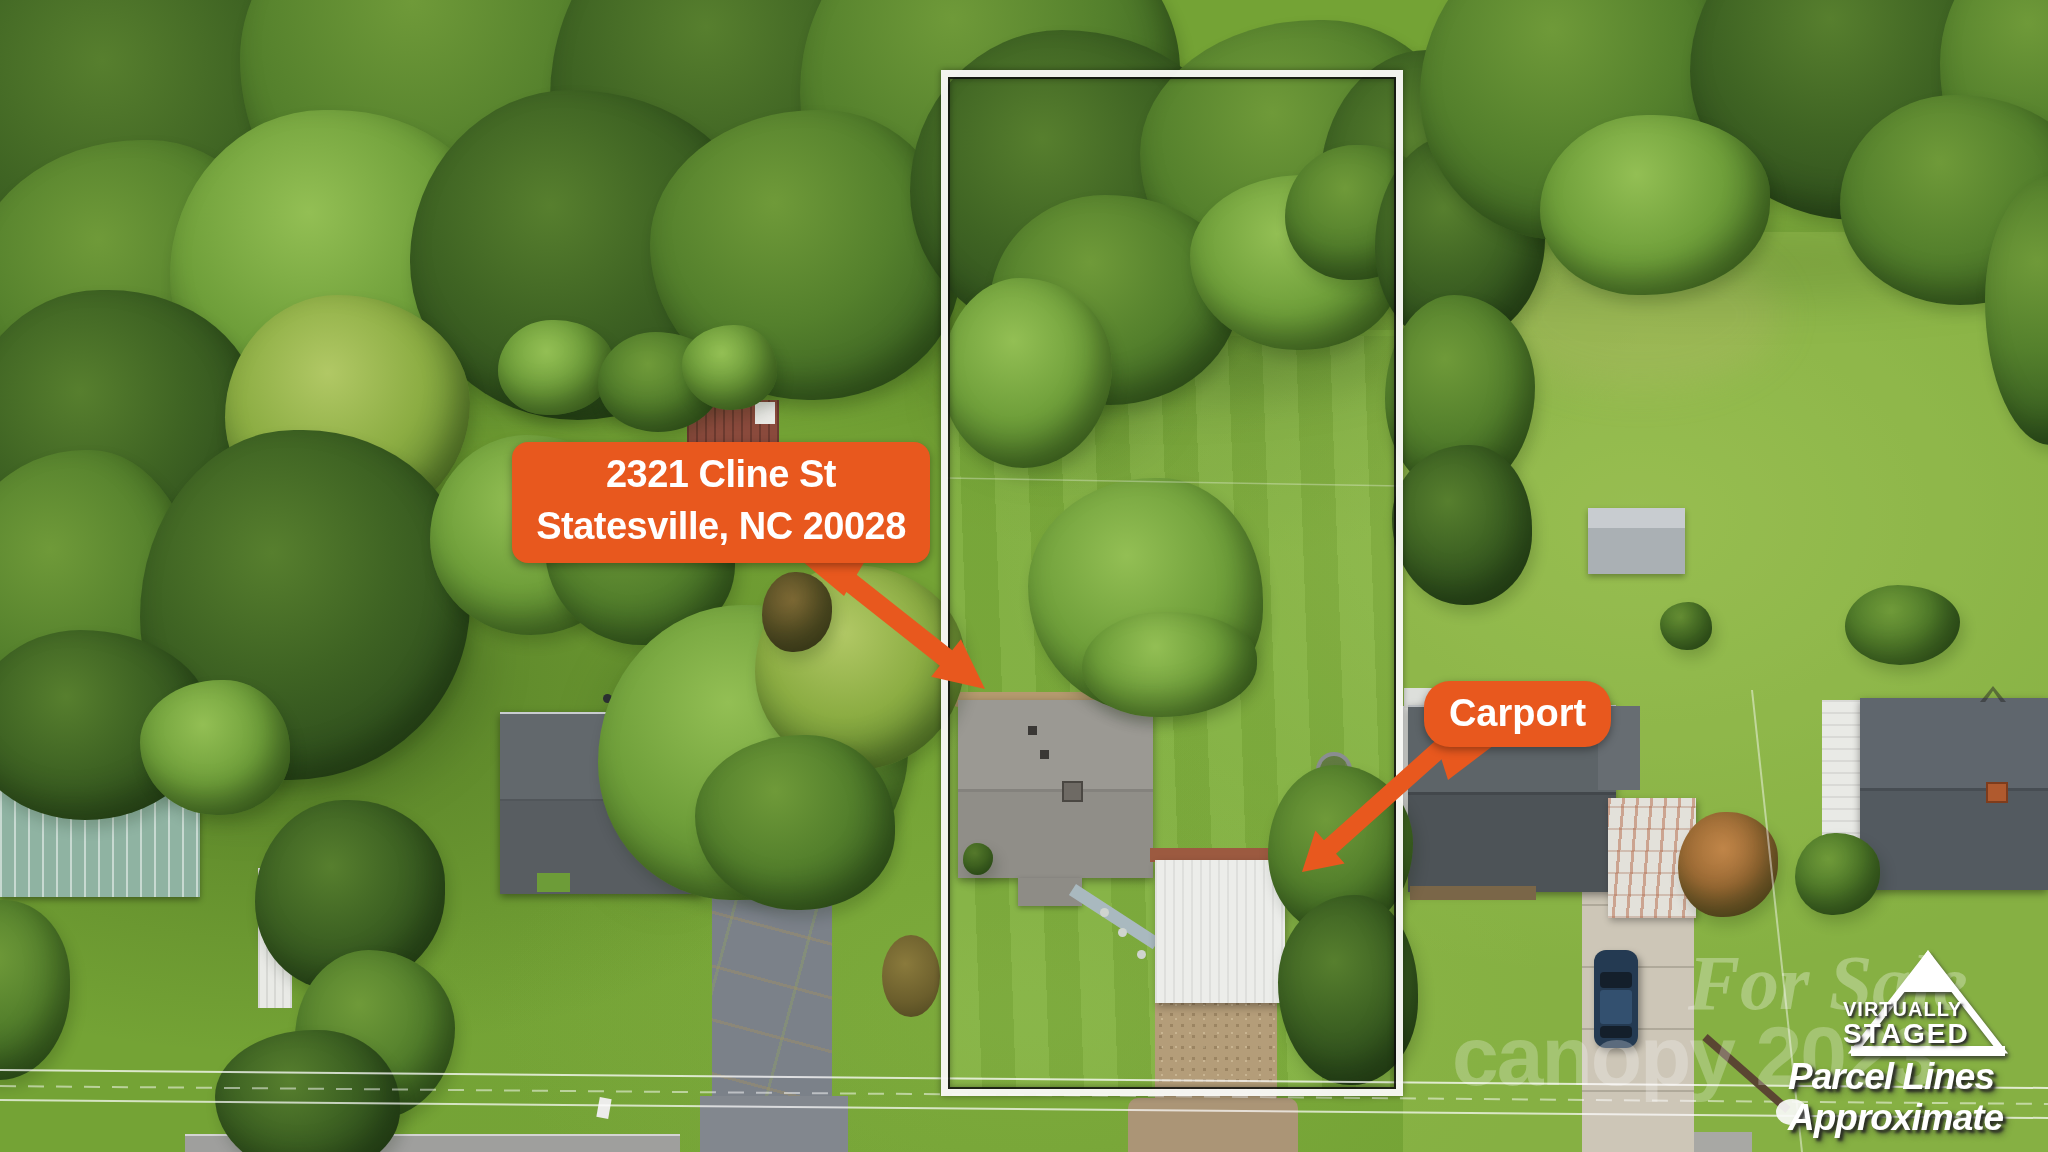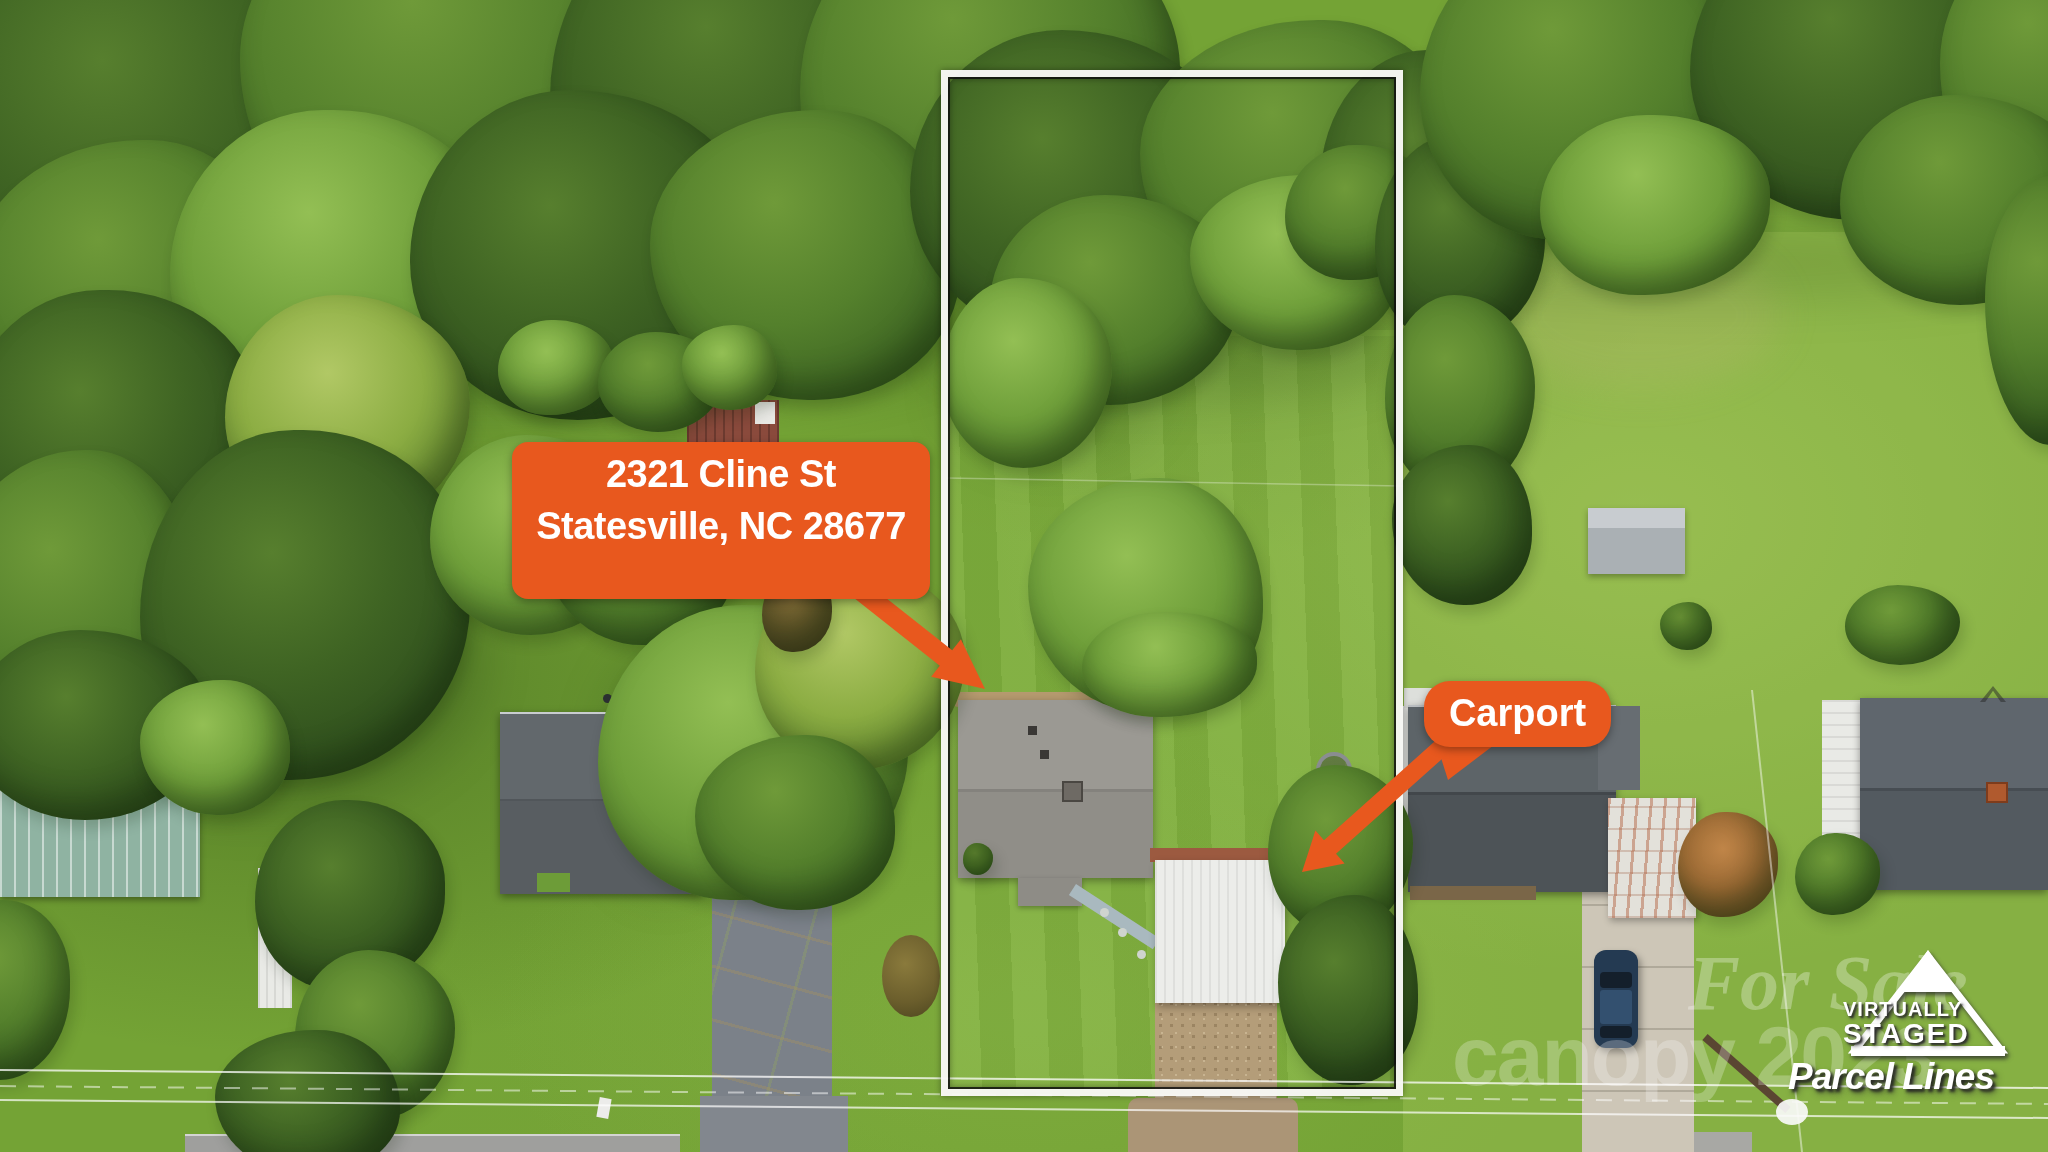--- a/index.html
+++ b/index.html
@@ -26,21 +26,21 @@
   .tree.y{background:radial-gradient(circle at 42% 33%, #b1c865 0%, #8cad43 45%, #62882e 80%, #4a6f26 100%);}
   .tree.o{background:radial-gradient(circle at 45% 35%, #c08548 0%, #9e6c35 45%, #6f5626 80%, #52451f 100%);}
   .tree.b{background:radial-gradient(circle at 45% 35%, #7e6a35 0%, #5f5428 50%, #474020 100%);}
   .roofspeckle{background-image:repeating-linear-gradient(0deg, rgba(255,255,255,.07) 0 3px, rgba(0,0,0,.07) 3px 6px);}
   .parcel{position:absolute;left:941px;top:70px;width:462px;height:1026px;z-index:5;
           box-sizing:border-box;border:7px solid rgba(250,250,247,.96);
           filter:drop-shadow(0 0 3px rgba(0,0,0,.4));}
   .parcel::before{content:'';position:absolute;inset:0;border:2px solid rgba(15,15,15,.82);}
   .callout{position:absolute;z-index:8;background:#E8581E;color:#fff;text-align:center;
            font-weight:bold;box-shadow:0 3px 9px rgba(0,0,0,.35);}
-  .addr-box{left:512px;top:442px;width:418px;height:157px;border-radius:16px;
+  .addr-box{left:512px;top:442px;width:418px;height:121px;border-radius:16px;
             font-size:38px;line-height:1.38;letter-spacing:-.5px;padding-top:6px;box-sizing:border-box;}
   .carport-box{left:1424px;top:681px;width:187px;height:66px;border-radius:26px;
                font-size:38px;line-height:64px;}
   #annot{position:absolute;inset:0;z-index:7;}
   #wires{position:absolute;inset:0;z-index:4;}
   .wm-forsale{position:absolute;left:1688px;top:938px;z-index:6;
       font-family:"Liberation Serif",serif;font-style:italic;font-weight:bold;
       font-size:78px;color:rgba(255,255,255,.30);white-space:nowrap;}
   .wm-canopy{position:absolute;left:1452px;top:1008px;z-index:6;
       font-weight:bold;font-size:84px;letter-spacing:-2px;color:rgba(255,255,255,.25);white-space:nowrap;}
@@ -250,33 +250,34 @@
 
   <svg id="annot" viewBox="0 0 2048 1152" width="2048" height="1152">
     <polygon points="796,556 868,556 844,596" fill="#E8581E"></polygon>
     <polygon points="815.8,567.8 939.8,665.8 931.1,676.8 985,689 960.9,639.2 952.2,650.2 828.2,552.2" fill="#E8581E"></polygon>
     <polygon points="1436,742 1498,742 1448,780" fill="#E8581E"></polygon>
     <polygon points="1446,731.3 1324,840.3 1315.4,830.6 1302,872 1344.6,863.4 1336,853.7 1458,744.7" fill="#E8581E"></polygon>
   </svg>
 
   <div class="callout addr-box">
     <div>2321 Cline St</div>
-    <div>Statesville, NC 28677</div>
+    <div>Statesville, NC 20028</div>
   </div>
   <div class="callout carport-box">
     <span>Carport</span>
   </div>
 
   <div class="vs-logo">
     <svg width="170" height="114" viewBox="0 0 170 114" style="filter:drop-shadow(2px 3px 2px rgba(45,45,45,.8));">
       <polygon points="85,8 12,102 158,102" fill="none" stroke="#ffffff" stroke-width="7"></polygon>
       <polygon points="85,2 56,44 114,44" fill="#ffffff"></polygon>
       <line x1="8" y1="103" x2="162" y2="103" stroke="#ffffff" stroke-width="10"></line>
     </svg>
     <div class="txt vs-line1">VIRTUALLY</div>
     <div class="txt vs-line2">STAGED</div>
   </div>
 
   <div class="parcel-note">
     <div class="l1">Parcel Lines</div>
+    <div class="l2">Approximate</div>
   </div>
 
 </div>
 
 </body></html>

